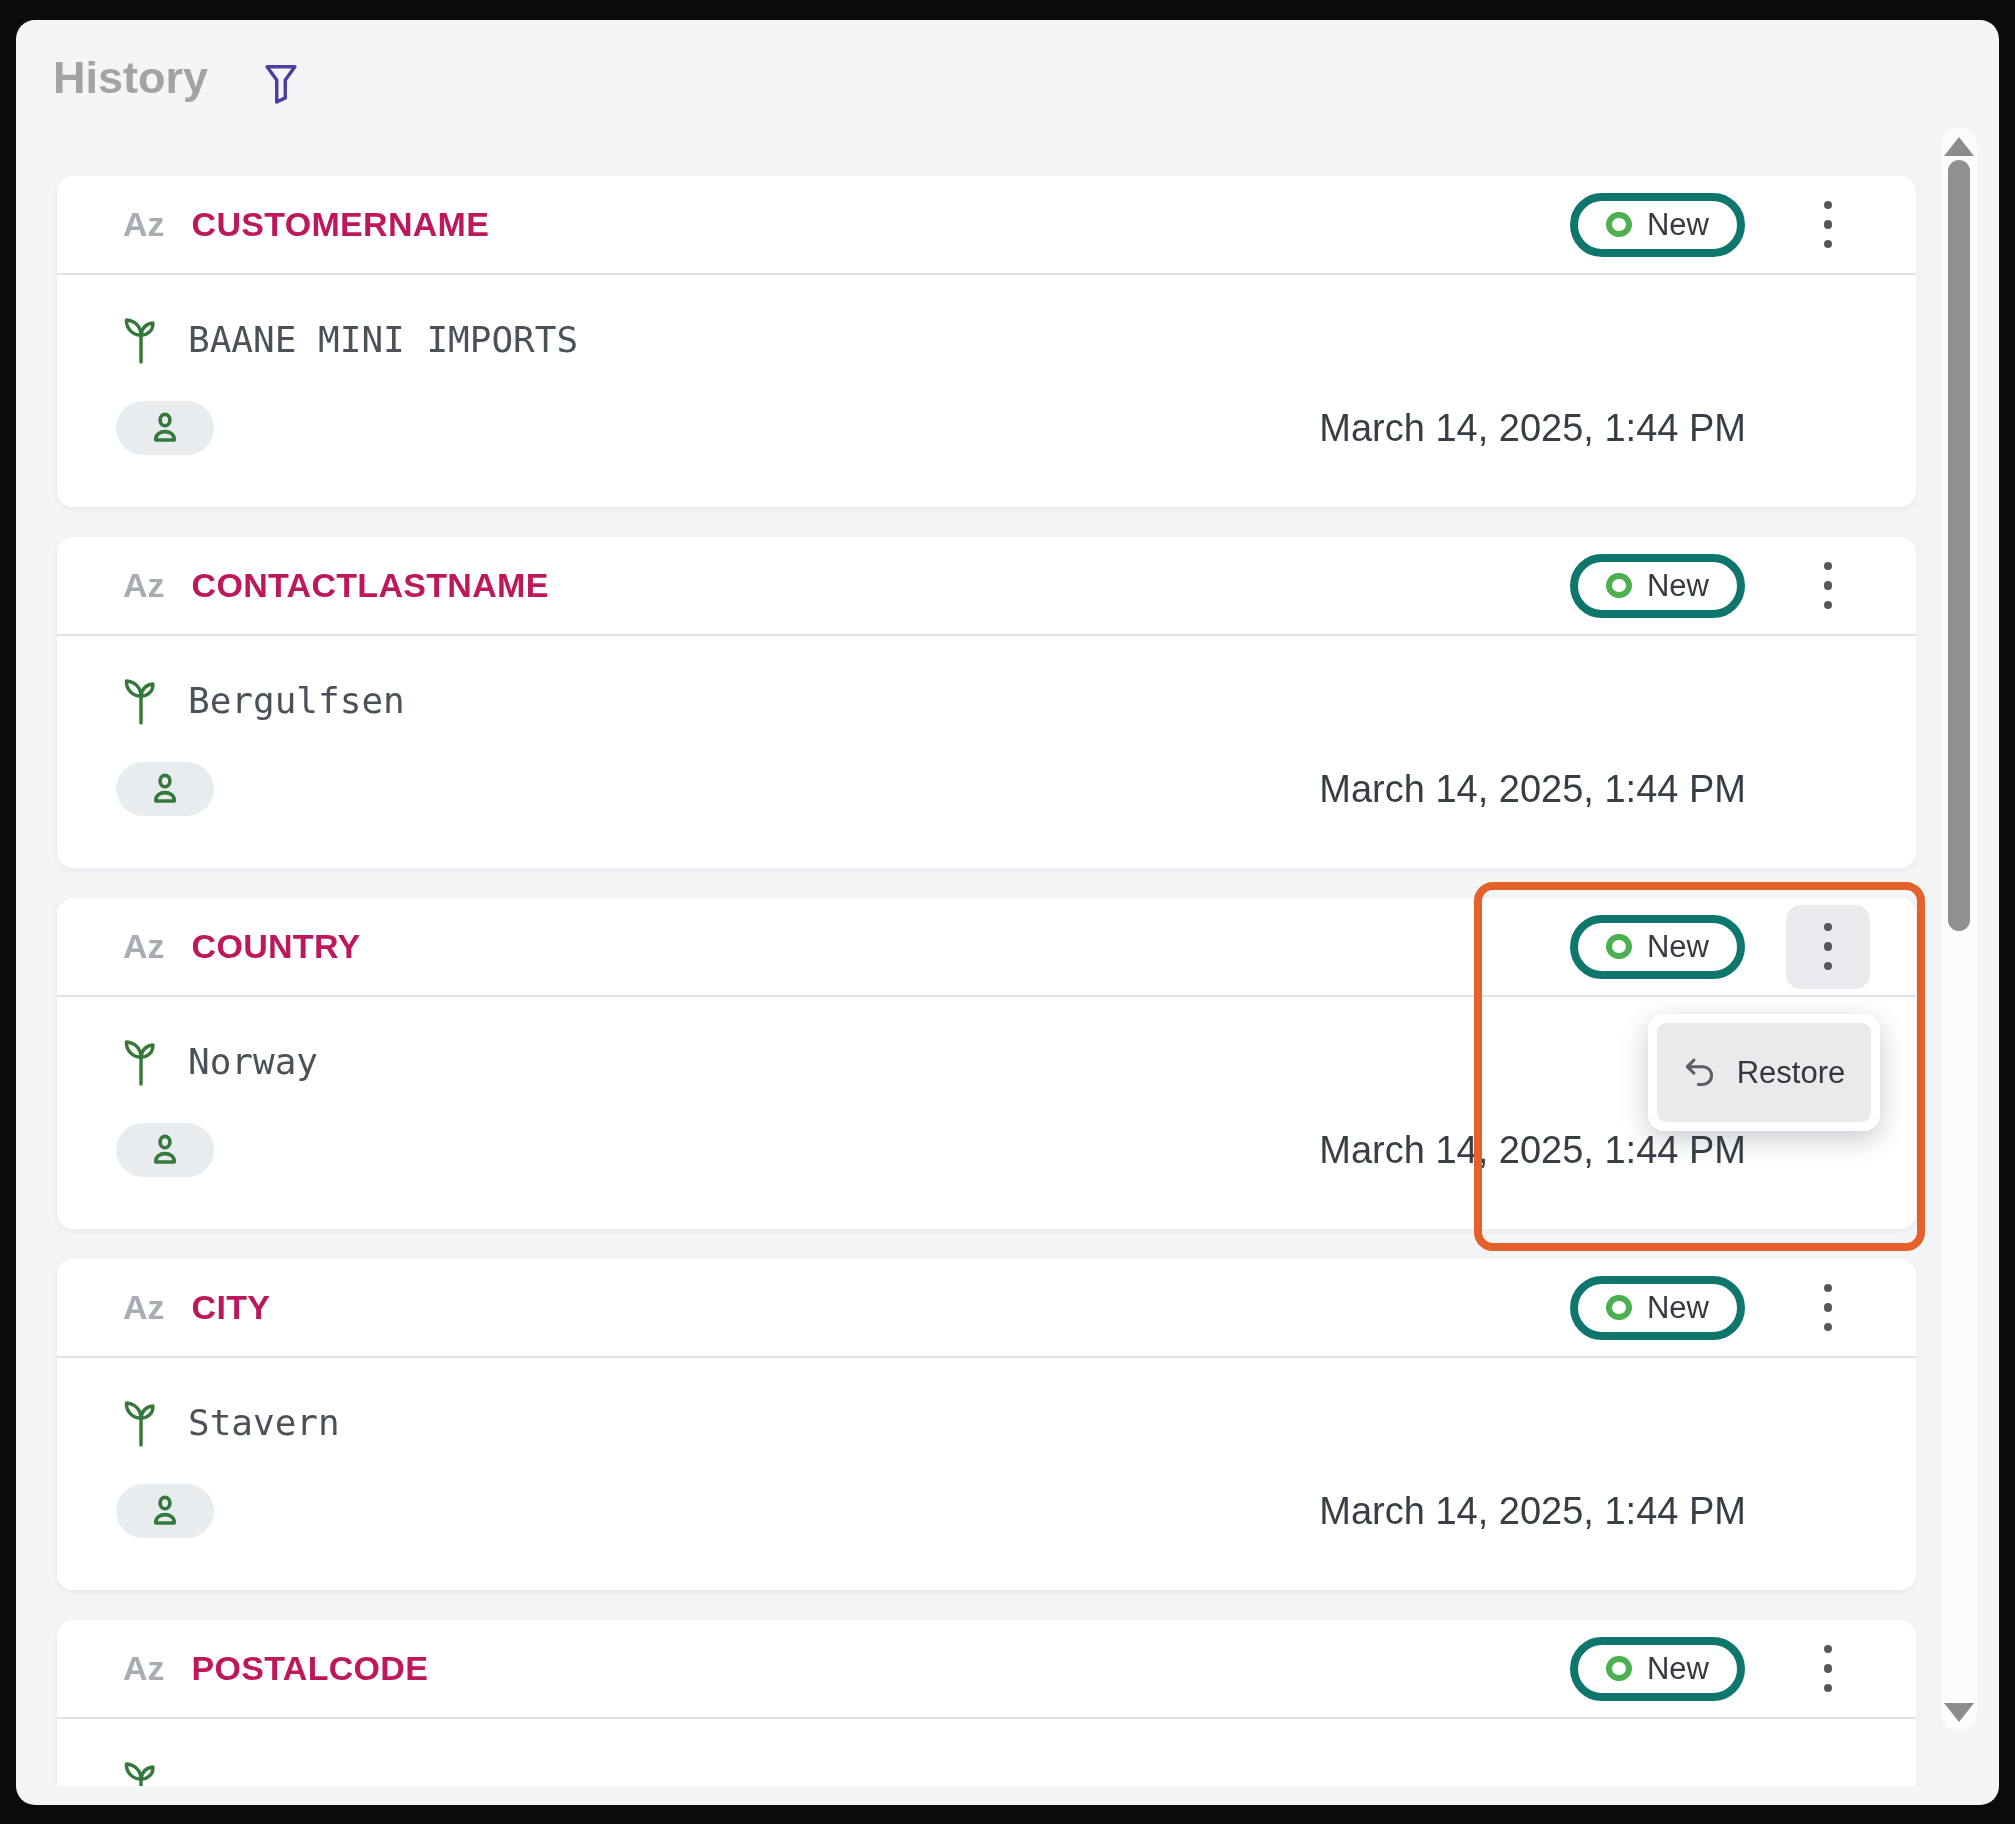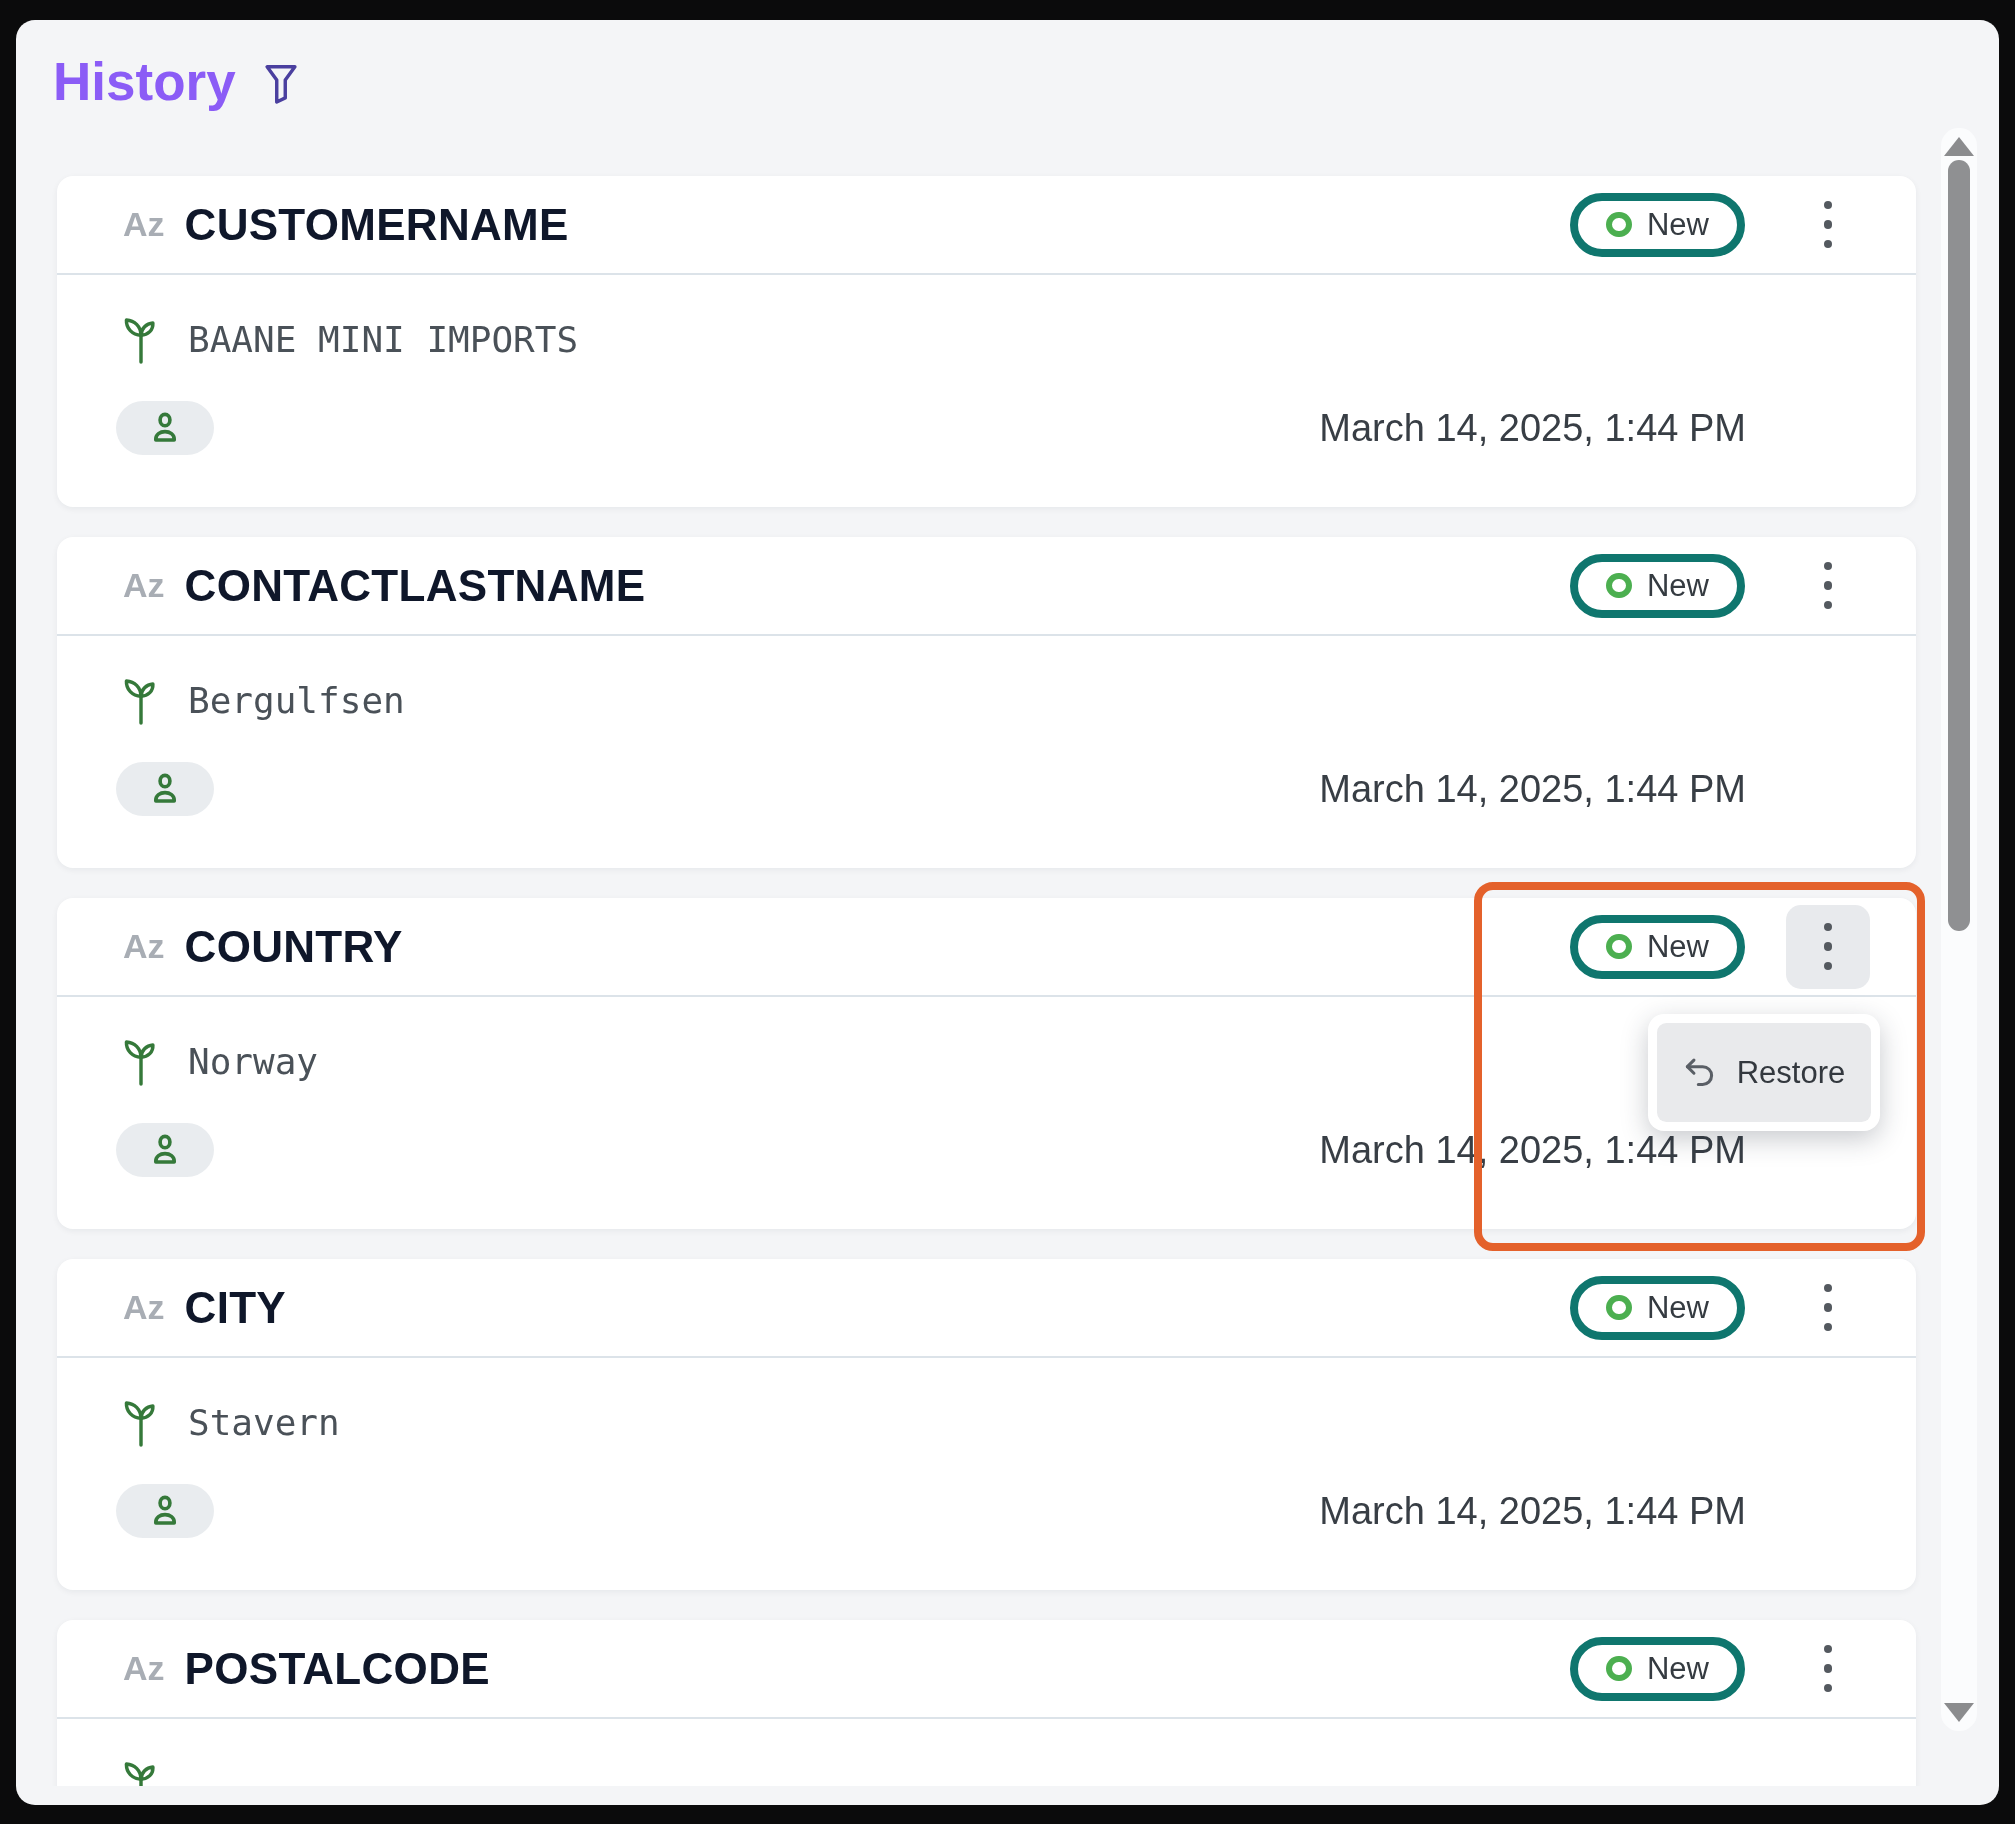--- a/index.html
+++ b/index.html
@@ -5,36 +5,36 @@
   * { margin:0; padding:0; box-sizing:border-box; }
   html,body { width:2015px; height:1824px; background:#0b0b0c; }
   body { font-family:"Liberation Sans", sans-serif; position:relative; }
 
   .page { position:relative; width:2015px; height:1824px; background:#0b0b0c; overflow:hidden; }
 
   .panel { position:absolute; left:16px; top:20px; width:1983px; height:1785px;
            background:#F4F5F7; border-radius:19px; }
 
   
-  .page-title { position:absolute; left:53px; top:55px; font-size:53px; font-weight:700;
-                color:#8b5cf6; line-height:1; letter-spacing:0; }
+  .page-title { position:absolute; left:53px; top:55px; font-size:45px; font-weight:700;
+                color:#a3a3a3; line-height:1; letter-spacing:0; }
   .filter-icon { position:absolute; left:263px; top:62px; width:36px; height:44px; cursor:pointer; }
 
   
   .history-list { position:absolute; left:0; top:162px; width:2015px; height:1624px; overflow:hidden; }
 
   .card { position:relative; width:1859px; margin-left:57px; height:331px; background:#FFFFFF;
           border-radius:16px; box-shadow:0 2px 6.7px rgba(25,39,52,0.06); }
   .card + .card { margin-top:30px; }
   .card:first-child { margin-top:14px; }
 
   .card-header { height:99px; display:flex; align-items:center; padding:0 46px 0 66px;
                  border-bottom:2.7px solid #DCE3E9; }
   .az { font-size:34px; font-weight:600; color:#A8ADB4; flex:none; }
-  .field { font-size:44px; font-weight:700; color:#0f172a; letter-spacing:0.3px; margin-left:20px; flex:none; }
+  .field { font-size:34px; font-weight:700; color:#be185d; letter-spacing:0.3px; margin-left:27px; flex:none; }
   .spacer { flex:1; }
 
   .badge { display:flex; align-items:center; gap:15px; height:64px; padding:0 28px;
            border:8px solid #0f766e; border-radius:673px; background:#fff; flex:none; }
   .ring { width:25.6px; height:25.6px; border-radius:50%; border:6.7px solid var(--color-status-green,#4CAF50); }
   .badge-label { font-size:31px; color:#353B41; }
 
   .kebab { width:84px; height:84px; margin-left:41px; border:none; background:transparent;
            border-radius:15px; display:flex; flex-direction:column; align-items:center;
            justify-content:center; gap:10.8px; cursor:pointer; flex:none; }

